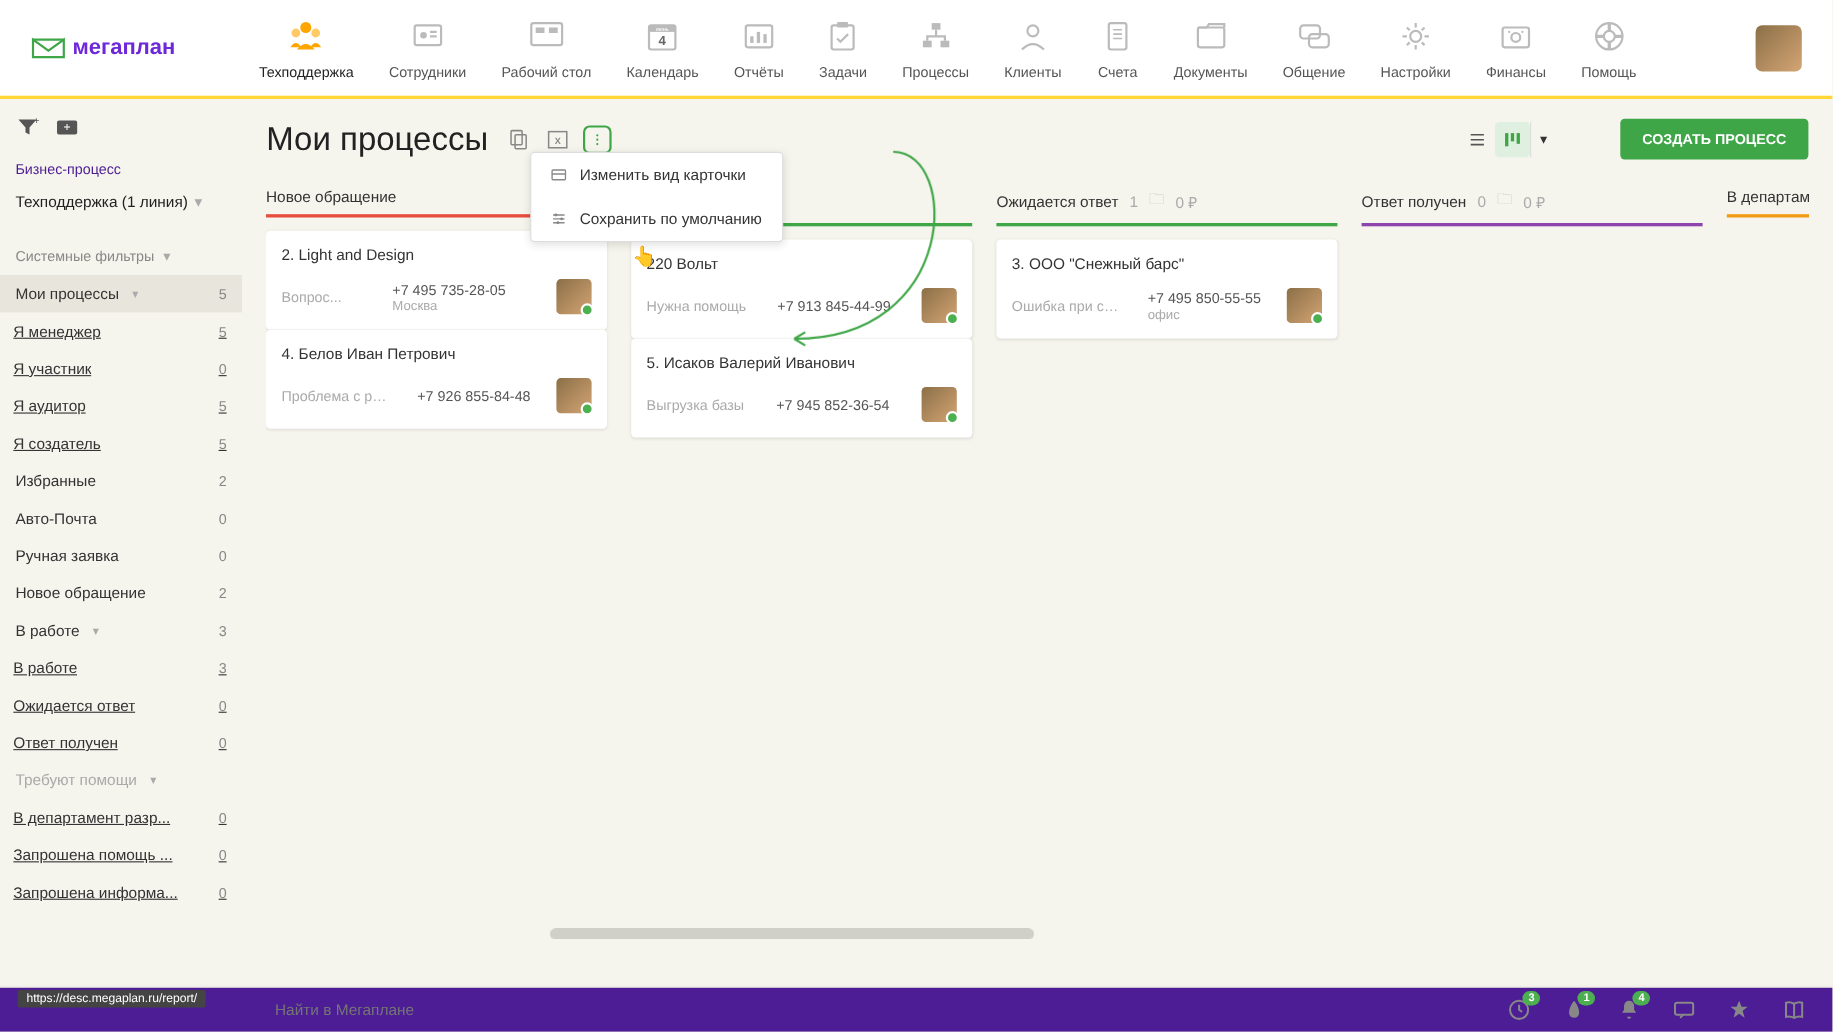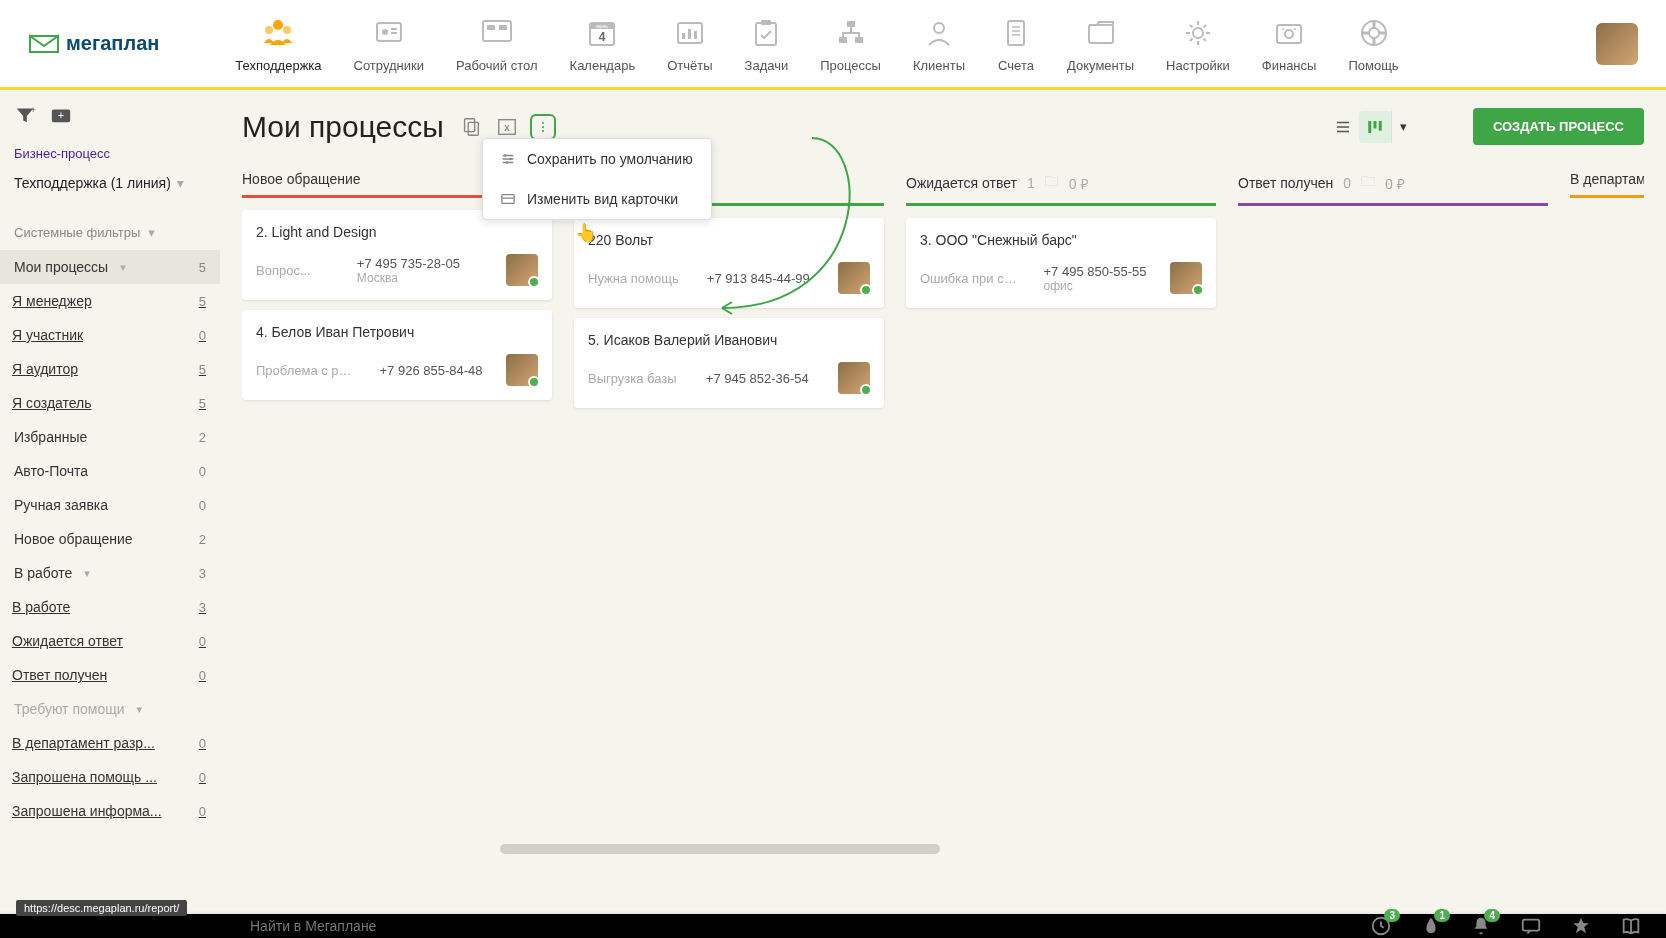--- a/index.html
+++ b/index.html
@@ -1,18 +1,18 @@
 <!DOCTYPE html>
 <html><head>
 <meta charset="utf-8">
 <style>
 * { box-sizing: border-box; margin: 0; padding: 0; }
 body { font-family: Arial, sans-serif; font-size: 13px; color: #333; background: #f5f4ed; width: 1666px; height: 938px; overflow: hidden; position: relative; }
 .topbar { background: #fff; height: 90px; display: flex; align-items: center; padding: 0 28px; border-bottom: 3px solid #ffd633; }
-.logo { display: flex; align-items: center; gap: 6px; font-size: 20px; font-weight: bold; color: #0c4a6e; margin-right: 60px; }
+.logo { display: flex; align-items: center; gap: 6px; font-size: 20px; font-weight: bold; color: #6d28d9; margin-right: 60px; }
 .logo svg { width: 32px; height: 24px; }
 .nav { display: flex; gap: 0; flex: 1; }
 .nav-item { display: flex; flex-direction: column; align-items: center; gap: 6px; padding: 8px 16px; cursor: pointer; font-size: 13px; color: #555; }
 .nav-item.active { color: #222; }
 .nav-icon { width: 38px; height: 38px; display: flex; align-items: center; justify-content: center; }
 .nav-icon svg { width: 36px; height: 36px; }
 .avatar-top { width: 42px; height: 42px; border-radius: 6px; background: linear-gradient(135deg,#8b6f47,#d4a574); margin-left: auto; }
 .layout { display: flex; height: calc(100% - 90px - 40px); }
 .sidebar { width: 220px; background: #f5f4ed; padding: 14px 0; overflow-y: auto; }
 .side-top { display: flex; gap: 14px; padding: 0 14px 14px; }
@@ -42,30 +42,30 @@
 .dropdown-item { padding: 12px 18px; display: flex; align-items: center; gap: 12px; cursor: pointer; font-size: 14px; color: #333; white-space: nowrap; }
 .dropdown-item svg { width: 14px; height: 14px; color: #888; }
 .arrow-line { position: absolute; top: 38px; left: 482px; width: 180px; height: 190px; pointer-events: none; z-index: 99; }
 .kanban { display: flex; gap: 22px; overflow-x: auto; height: calc(100% - 70px); }
 .col { min-width: 310px; flex-shrink: 0; }
 .col-head { padding: 8px 0; display: flex; align-items: center; gap: 10px; font-size: 14px; border-bottom: 3px solid; margin-bottom: 12px; }
 .col-head .cname { color: #333; }
 .col-head .ccount { color: #aaa; }
 .col-head .cfolder { color: #ccc; }
 .col-head .csum { color: #aaa; }
-.card { background: #fff; border-radius: 4px; box-shadow: 0 1px 3px rgba(0,0,0,0.1); padding: 14px; margin-bottom: 10px; }
+.card { background: #fff; border-radius: 4px; box-shadow: 0 1px 3px rgba(0,0,0,0.1); padding: 14px; }
 .card-title { font-size: 14px; color: #333; margin-bottom: 14px; display: block; }
 .card-row { display: flex; align-items: center; justify-content: space-between; gap: 10px; }
 .card-sub { color: #aaa; font-size: 13px; overflow: hidden; text-overflow: ellipsis; white-space: nowrap; max-width: 100px; }
 .card-phone { color: #555; font-size: 13px; }
 .card-extra { color: #aaa; font-size: 12px; }
 .card-av { width: 32px; height: 32px; border-radius: 4px; background: linear-gradient(135deg,#8b6f47,#d4a574); position: relative; flex-shrink: 0; }
 .card-av::after { content:''; position:absolute; bottom:-2px; right:-2px; width:8px; height:8px; background:#4caf50; border-radius:50%; border:2px solid #fff; }
 .card-mid { display: flex; flex-direction: column; align-items: flex-start; }
-.bottombar { position: absolute; bottom: 0; left: 0; right: 0; height: 24px; background: #000000; display: flex; align-items: center; padding: 0 240px 0 20px; box-shadow: 0 -1px 3px rgba(0,0,0,0.08); }
+.bottombar { position: absolute; bottom: 0; left: 0; right: 0; height: 40px; background: #4c1d95; display: flex; align-items: center; padding: 0 240px 0 20px; box-shadow: 0 -1px 3px rgba(0,0,0,0.08); }
 .search-input { border: none; outline: none; font-size: 14px; color: #888; flex: 1; height: 100%; padding-left: 230px; background:transparent; }
 .bb-icons { position: absolute; right: 24px; display: flex; gap: 28px; align-items: center; }
 .bb-icon { position: relative; width: 22px; height: 22px; color: #888; cursor: pointer; }
 .badge { position: absolute; top: -6px; right: -8px; background: #4caf50; color: #fff; font-size: 10px; font-weight: bold; border-radius: 10px; padding: 1px 5px; }
 .status-url { position: absolute; bottom: 22px; left: 16px; background: #444; color: #fff; font-size: 11px; padding: 2px 8px; border-radius: 2px; z-index: 200; }
 .cursor-img { position: absolute; top: 222px; left: 575px; z-index: 110; font-size: 18px; pointer-events:none; }
 .scrollbar-fake { position:absolute; bottom:44px; left:280px; right:20px; height:10px; }
 .scrollbar-thumb { position:absolute; left:0; width:440px; height:10px; background:#d0d0c8; border-radius:5px; }
 </style>
 </head>
@@ -173,20 +173,29 @@
         <span>Счета</span>
       </div>
     <div class="nav-item">
         <div class="nav-icon">
           <svg viewBox="0 0 36 36">
             <rect x="6" y="10" width="24" height="18" fill="none" stroke="#bbb" stroke-width="2" rx="2"></rect>
             <path d="M6 10 L14 10 L16 7 L30 7 L30 10" fill="none" stroke="#bbb" stroke-width="2"></path>
           </svg>
         </div>
         <span>Документы</span>
+      </div>
+    <div class="nav-item">
+        <div class="nav-icon">
+          <svg viewBox="0 0 36 36">
+            <rect x="5" y="8" width="18" height="12" fill="none" stroke="#bbb" stroke-width="2" rx="3"></rect>
+            <rect x="13" y="16" width="18" height="12" fill="none" stroke="#bbb" stroke-width="2" rx="3"></rect>
+          </svg>
+        </div>
+        <span>Общение</span>
       </div>
     <div class="nav-item">
         <div class="nav-icon">
           <svg viewBox="0 0 36 36">
             <circle cx="18" cy="18" r="5" fill="none" stroke="#bbb" stroke-width="2"></circle>
             <path d="M18 6 L18 10 M18 26 L18 30 M6 18 L10 18 M26 18 L30 18 M10 10 L12.5 12.5 M23.5 23.5 L26 26 M26 10 L23.5 12.5 M12.5 23.5 L10 26" stroke="#bbb" stroke-width="2"></path>
           </svg>
         </div>
         <span>Настройки</span>
       </div>
@@ -387,33 +396,33 @@
             </div>
           <div class="view-dd">▾</div>
         </div>
         <button class="btn-create">СОЗДАТЬ ПРОЦЕСС</button>
       </div>
     </div>
 
     <div class="dropdown">
       <div class="dropdown-item">
         <svg viewBox="0 0 16 16">
+            <rect x="1" y="3" width="14" height="10" fill="none" stroke="#888" stroke-width="1.5" rx="1"></rect>
+            <path d="M1 7h14" stroke="#888" stroke-width="1.5"></path>
+          </svg>
+        <span>Изменить вид карточки</span>
+      </div>
+      <div class="dropdown-item">
+        <svg viewBox="0 0 16 16">
             <path d="M2 4h12M2 8h12M2 12h12" stroke="#888" stroke-width="1.5"></path>
             <circle cx="5" cy="4" r="1.5" fill="#888"></circle>
             <circle cx="11" cy="8" r="1.5" fill="#888"></circle>
             <circle cx="7" cy="12" r="1.5" fill="#888"></circle>
           </svg>
         <span>Сохранить по умолчанию</span>
-      </div>
-      <div class="dropdown-item">
-        <svg viewBox="0 0 16 16">
-            <rect x="1" y="3" width="14" height="10" fill="none" stroke="#888" stroke-width="1.5" rx="1"></rect>
-            <path d="M1 7h14" stroke="#888" stroke-width="1.5"></path>
-          </svg>
-        <span>Изменить вид карточки</span>
       </div>
     </div>
 
     <svg class="arrow-line" viewBox="0 0 180 190">
       <path d="M 110 10 C 170 10 170 180 20 180" fill="none" stroke="#3fa648" stroke-width="2"></path>
       <path d="M 20 180 L 30 174 M 20 180 L 30 186" stroke="#3fa648" stroke-width="2" fill="none"></path>
     </svg>
 
     <div class="kanban">
       <div class="col">

